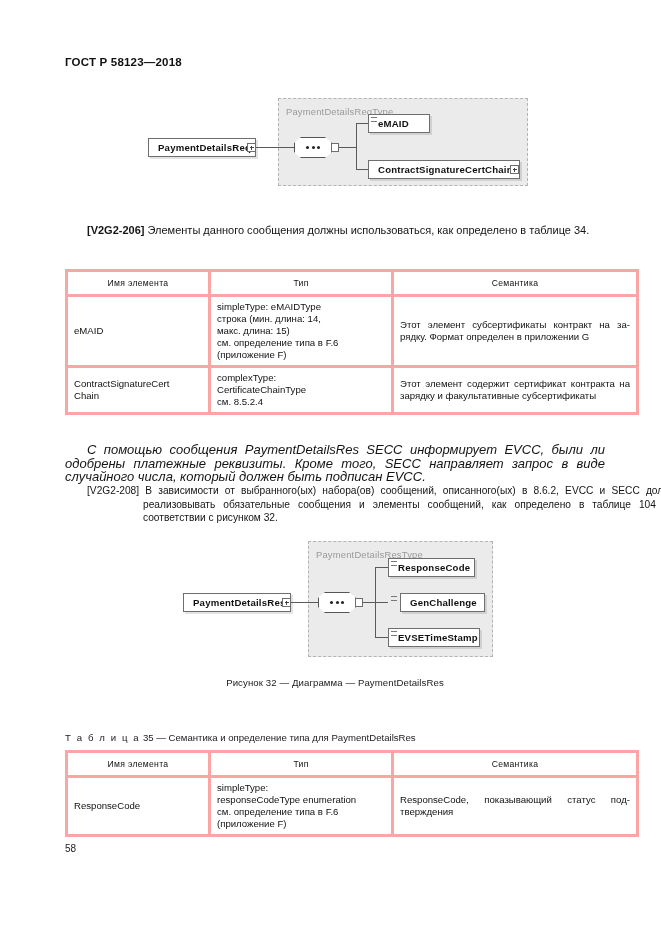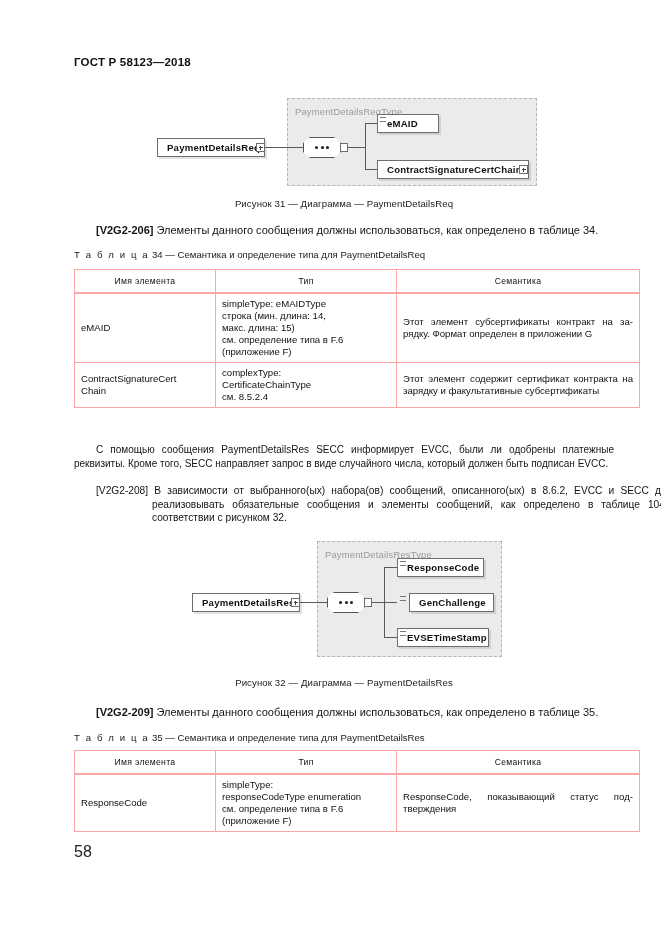--- a/index.html
+++ b/index.html
@@ -10,21 +10,21 @@
   body {
     width: 661px;
     height: 935px;
     position: relative;
     font-family: "Liberation Sans", sans-serif;
     color: #1a1a1a;
     overflow: hidden;
   }
   .page {
     position: absolute;
-    left: 12px; top: 0;
+    left: 3px; top: 0;
     width: 525px;
     height: 935px;
   }
 
   
   .doc-header {
     position: absolute;
     left: 62px;
     top: 56px;
     font-size: 11.5px;
@@ -60,49 +60,50 @@
   }
   .table-title .spaced {
     letter-spacing: 1.6px;
   }
   .sec-head {
     font-size: 10.2px;
     color: #141414;
     text-indent: 22px;
   }
   .indent-para {
-    font-size: 10px;
+    font-size: 13px;
     line-height: 13.6px;
     text-align: justify;
     color: #141414;
+    font-style: italic;
   }
   .hang {
     font-size: 10.2px;
     line-height: 13.6px;
     text-align: justify;
     color: #141414;
     padding-left: 78px;
     text-indent: -56px;
   }
   .page-num {
     position: absolute;
     left: 62px;
     top: 843px;
-    font-size: 16px;
+    font-size: 10px;
     color: #222;
   }
 
   
   table.sem {
     border-collapse: collapse;
     width: 540px;
     table-layout: fixed;
   }
   table.sem th, table.sem td {
-    border: 1px solid #fca5a5;
+    border: 3px solid #fca5a5;
     vertical-align: middle;
     padding: 4px 6px;
     font-size: 9.4px;
     line-height: 12px;
     color: #111;
   }
   table.sem thead th {
     text-align: center;
     font-weight: normal;
     font-size: 8.6px;
@@ -257,29 +258,25 @@
       <span>eMAID</span>
     </div>
     <div class="tick" style="left:223px; top:19px;"></div>
 
     <div class="node elem" style="left:220px; top:62px; width:152px; height:19px;">
       <span>ContractSignatureCertChain</span>
     </div>
     <div class="expander" style="left:362px; top:67px;"></div>
   </div>
 
-  <div class="content fig-caption" style="top:198px;">Рисунок 31 — Диаграмма — PaymentDetailsReq</div>
 
   <div class="content para" style="top:224px; padding-left:22px;">
     <span class="tag">[V2G2-206]</span><span> Элементы данного сообщения должны использоваться, как определено в таблице 34.</span>
   </div>
 
-  <div class="content table-title" style="top:249px;">
-    <span class="spaced">Т а б л и ц а</span><span>  34 — Семантика и определение типа для PaymentDetailsReq</span>
-  </div>
 
   <div class="content" style="top:269px;">
     <table class="sem">
       <thead>
         <tr>
           <th class="c1">Имя элемента</th>
           <th class="c2">Тип</th>
           <th class="c3">Семантика</th>
         </tr>
       </thead>
@@ -347,23 +344,20 @@
     <div class="tick" style="left:208px; top:55px;"></div>
 
     <div class="node elem" style="left:205px; top:87px; width:92px; height:19px;">
       <span>EVSETimeStamp</span>
     </div>
     <div class="tick" style="left:208px; top:90px;"></div>
   </div>
 
   <div class="content fig-caption" style="top:677px;">Рисунок 32 — Диаграмма — PaymentDetailsRes</div>
 
-  <div class="content para" style="top:706px; padding-left:22px;">
-    <span class="tag">[V2G2-209]</span><span> Элементы данного сообщения должны использоваться, как определено в таблице 35.</span>
-  </div>
 
   <div class="content table-title" style="top:732px;">
     <span class="spaced">Т а б л и ц а</span><span>  35 — Семантика и определение типа для PaymentDetailsRes</span>
   </div>
 
   <div class="content" style="top:750px;">
     <table class="sem">
       <thead>
         <tr>
           <th class="c1">Имя элемента</th>

